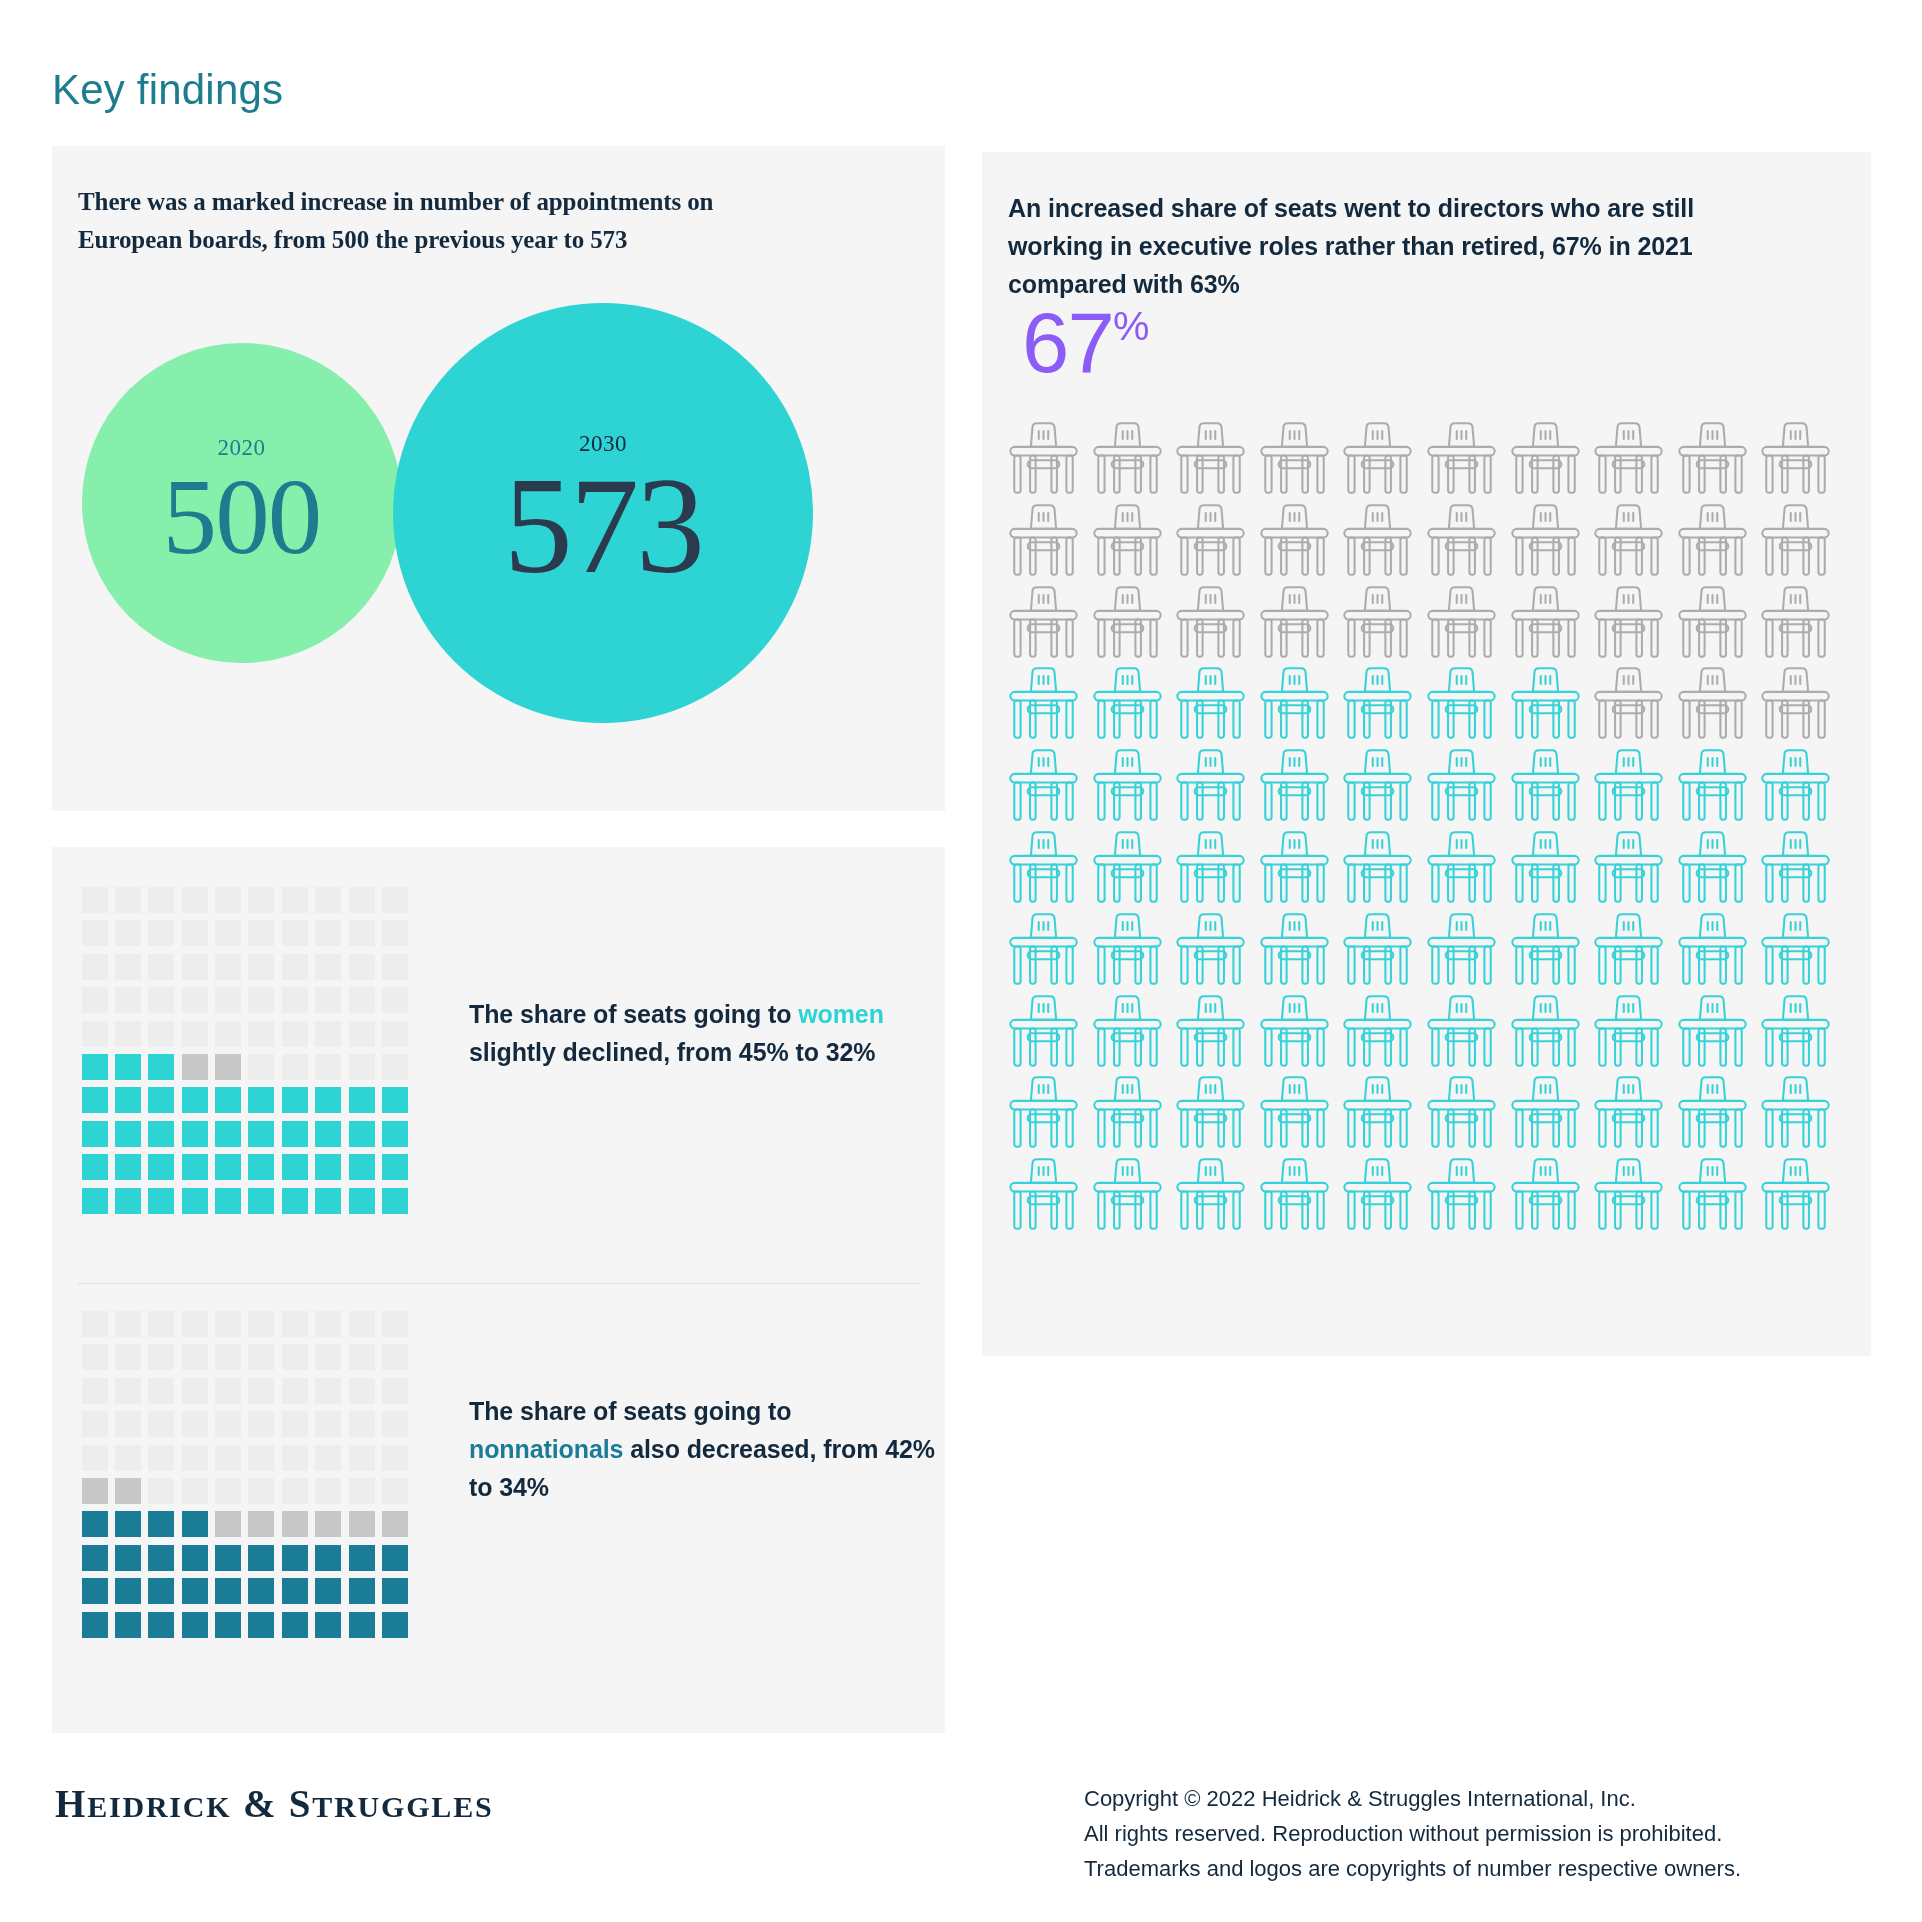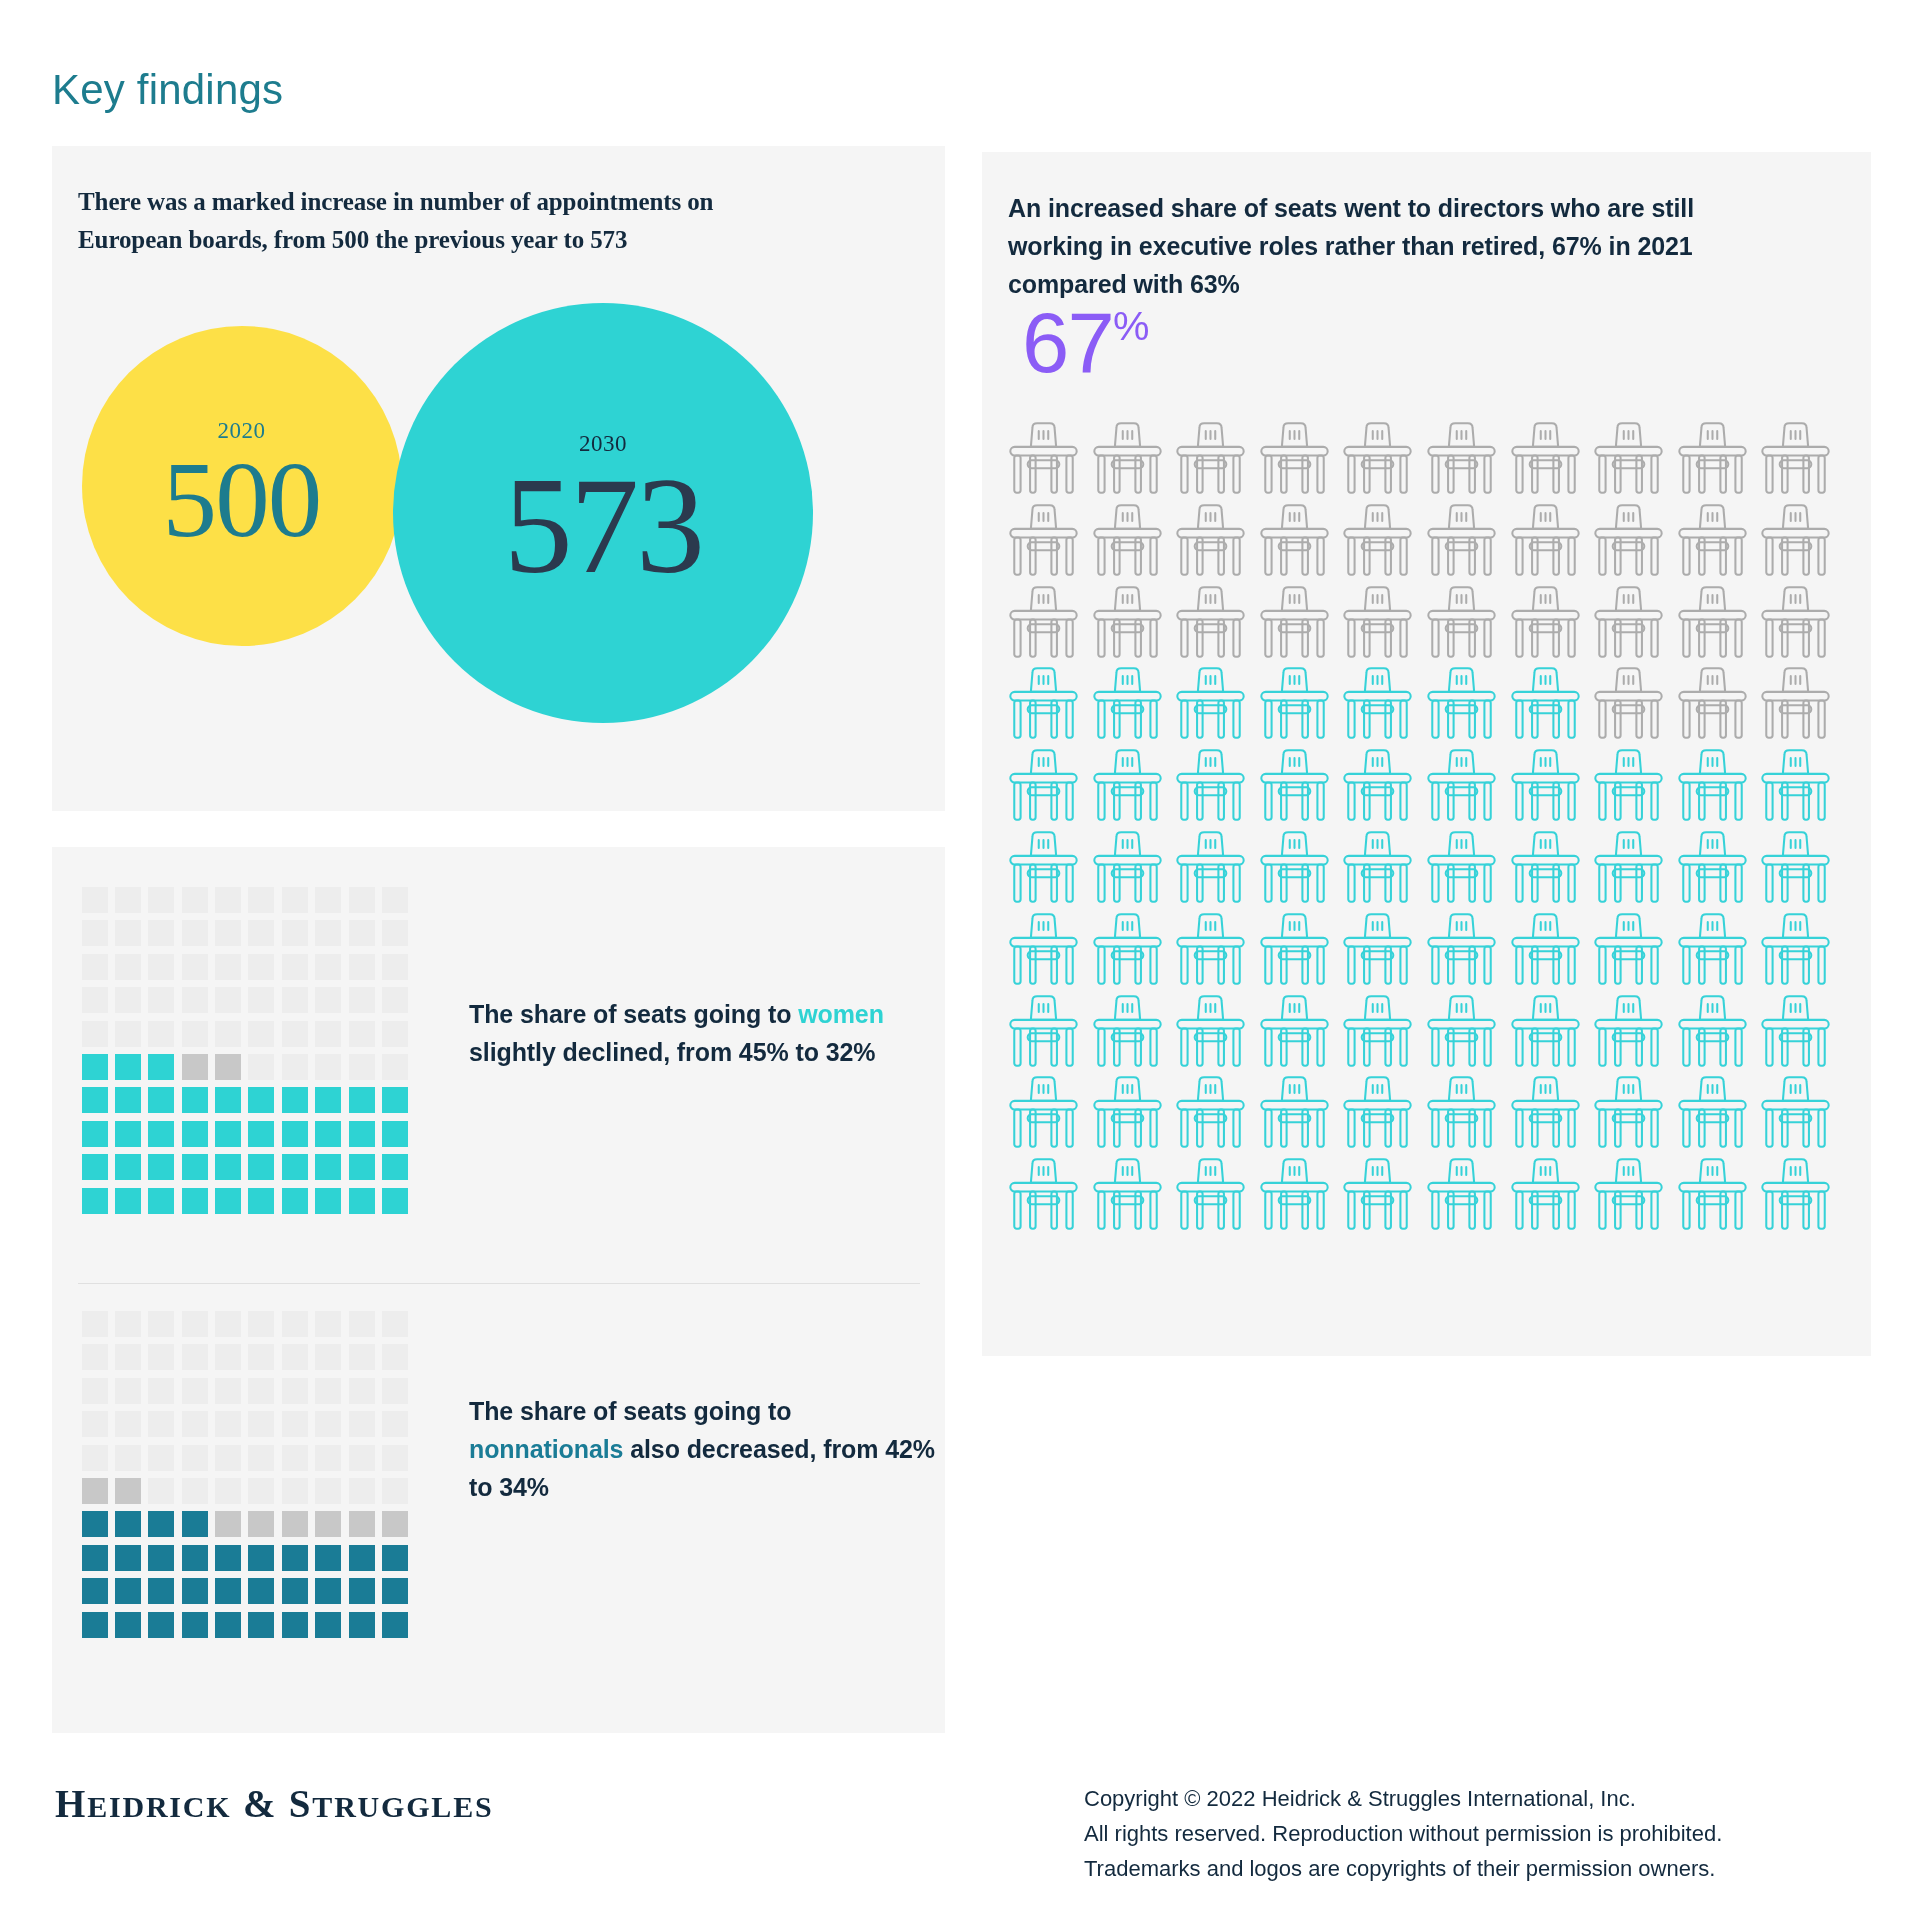--- a/index.html
+++ b/index.html
@@ -44,23 +44,23 @@
   #panel-executives  .panel-heading { position: absolute; left: 26px; top: 37px; width: 775px; }
 
   
   .bubble {
     position: absolute;
     border-radius: 50%;
     display: flex; flex-direction: column;
     align-items: center; justify-content: center;
   }
   #bubble-2020 {
-    left: 29.5px; top: 180px;
+    left: 29.5px; top: 197px;
     width: 320px; height: 320px;
-    background: #fde047;
+    background: #86efac;
   }
   #bubble-2021 {
     left: 341px; top: 157px;
     width: 420px; height: 420px;
     background: #2ED3D3;
   }
   .bubble-year {
     font-size: 23px; font-weight: 400; letter-spacing: 0.5px;
     color: #1D7C8E;
   }
@@ -2402,17 +2402,17 @@
       </div>
   </section>
 
   <div id="logo">
     <span class="cap">H</span><span class="sml">EIDRICK</span><span class="cap"> &amp; </span><span class="cap">S</span><span class="sml">TRUGGLES</span>
   </div>
 
   <div id="copyright">
     <div>Copyright © 2022 Heidrick &amp; Struggles International, Inc.</div>
     <div>All rights reserved. Reproduction without permission is prohibited.</div>
-    <div>Trademarks and logos are copyrights of their permission owners.</div>
+    <div>Trademarks and logos are copyrights of number respective owners.</div>
   </div>
 
 </div>
 
 
 </body></html>

